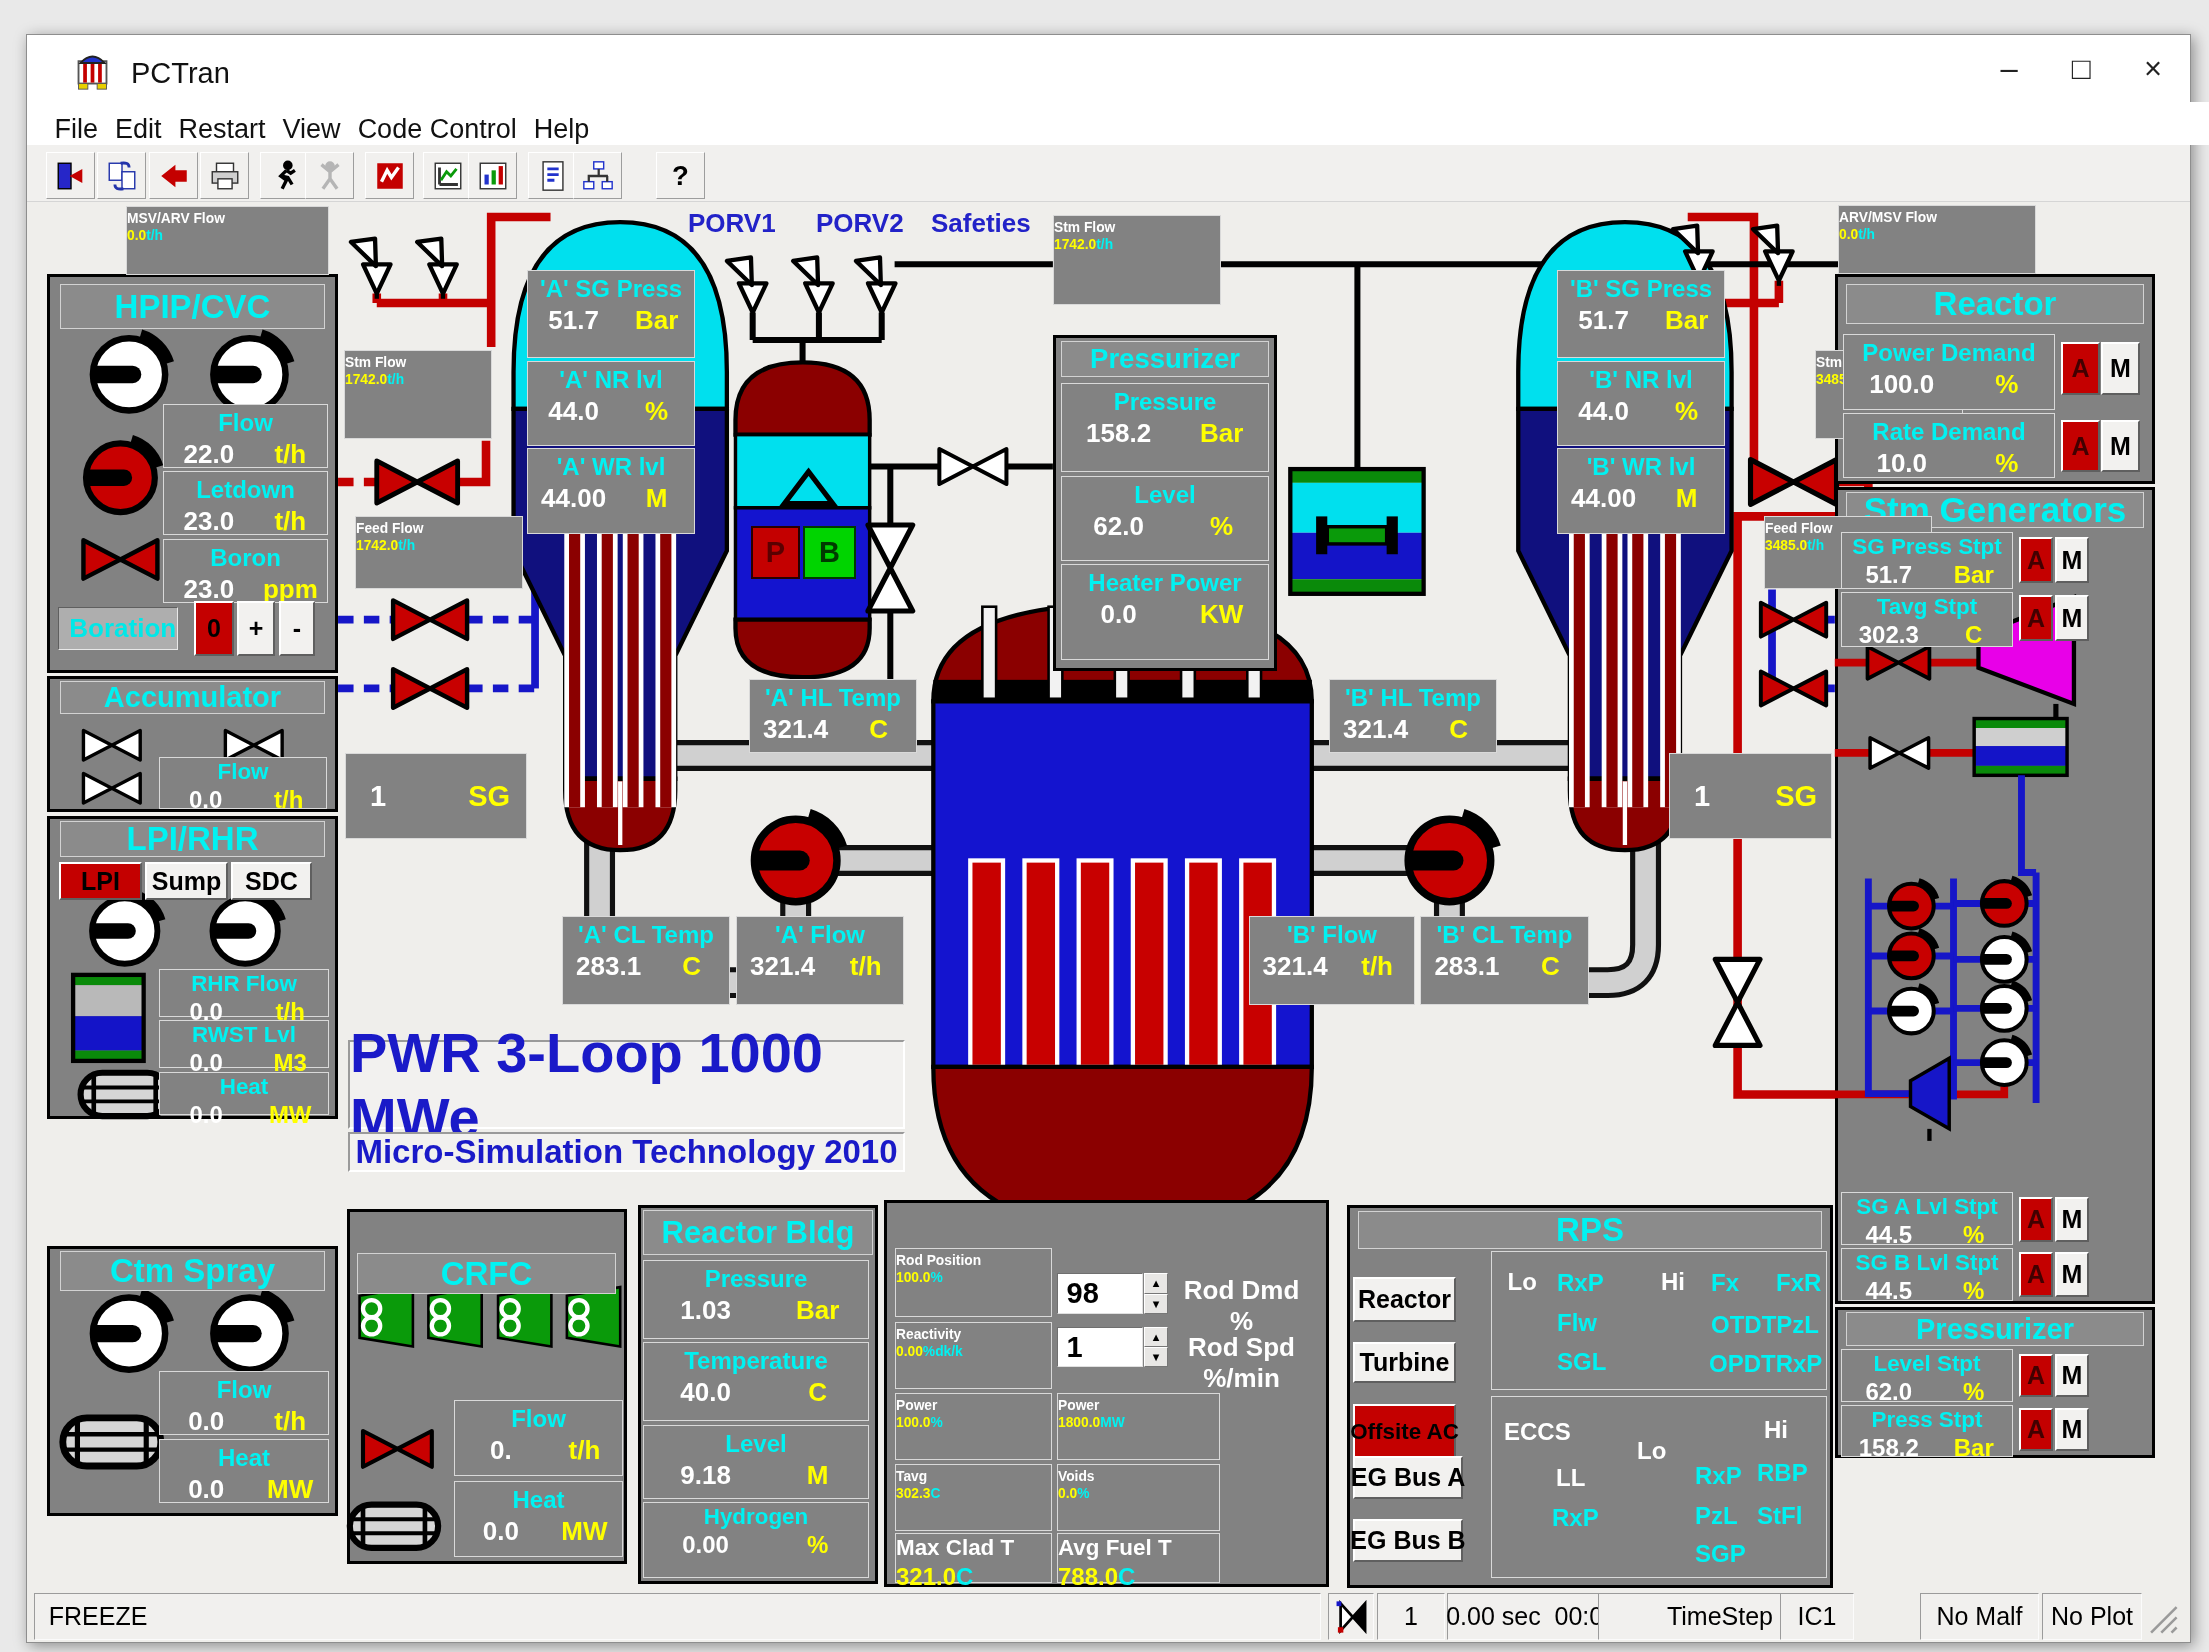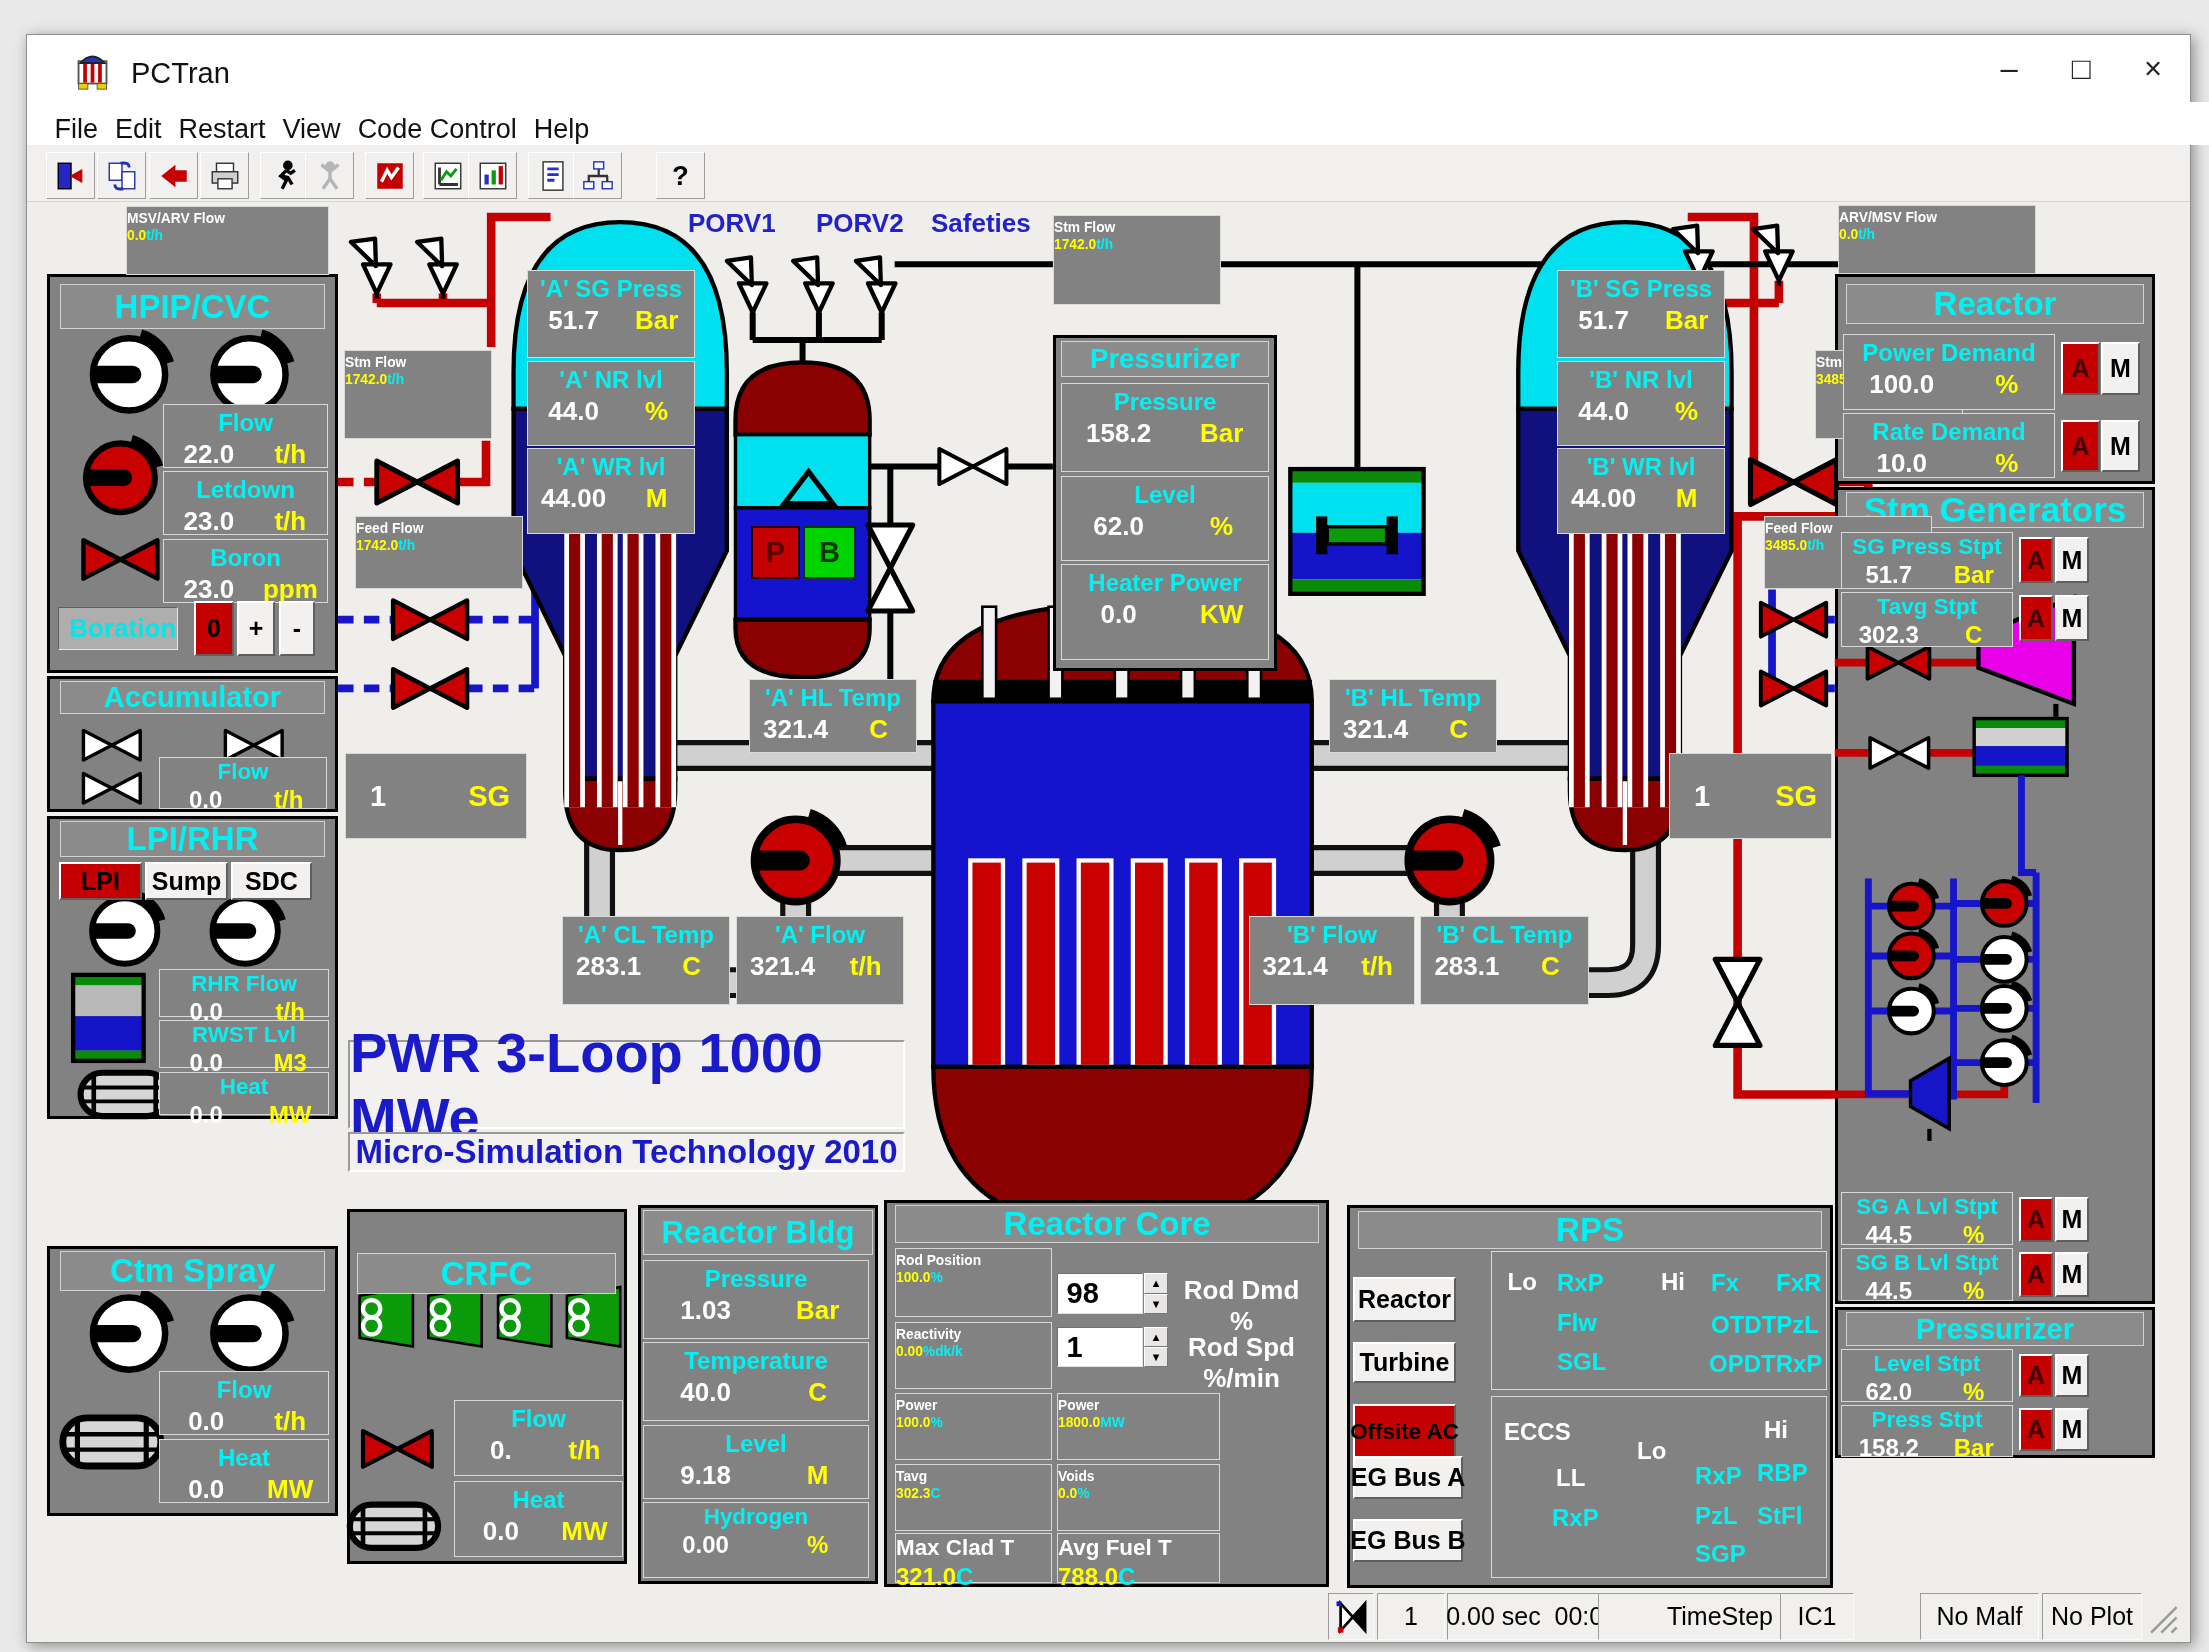--- a/index.html
+++ b/index.html
@@ -381,21 +381,20 @@
     <polygon points="2221,1256 2266,1230 2266,1312 2221,1286" fill="#1616c8" stroke="#000" stroke-width="4"></polygon>
     <path d="M2243,1312 V1326" stroke="#000" stroke-width="5"></path>
   </svg>
 
   <div class="abs ptitle" style="left:60px;top:284px;width:265px;height:45px">HPIP/CVC</div>
   <div class="abs ptitle" style="left:60px;top:681px;width:265px;height:33px;font-size:29px">Accumulator</div>
   <div class="abs ptitle" style="left:60px;top:821px;width:265px;height:36px">LPI/RHR</div>
   <div class="abs ptitle" style="left:60px;top:1251px;width:265px;height:40px">Ctm Spray</div>
   <div class="abs ptitle" style="left:357px;top:1253px;width:259px;height:41px">CRFC</div>
   <div class="abs ptitle" style="left:643px;top:1210px;width:230px;height:45px;font-size:31px">Reactor Bldg</div>
-  <div class="abs ptitle" style="left:895px;top:1205px;width:424px;height:38px">Reactor Core</div>
   <div class="abs ptitle" style="left:1358px;top:1211px;width:464px;height:38px">RPS</div>
   <div class="abs ptitle" style="left:1846px;top:284px;width:298px;height:40px">Reactor</div>
   <div class="abs ptitle" style="left:1846px;top:492px;width:298px;height:36px;font-size:35px">Stm Generators</div>
   <div class="abs ptitle" style="left:1846px;top:1312px;width:298px;height:34px;font-size:29px">Pressurizer</div>
   <div class="abs ptitle" style="left:1061px;top:341px;width:208px;height:36px;font-size:27.5px">Pressurizer</div>
 
   <div class="abs ro" style="left:163px;top:404px;width:165px;height:64px">
       <div class="l">Flow</div>
       <div class="row">
         <span class="v">22.0</span>
@@ -851,20 +850,21 @@
   <div class="abs ro sm" style="left:1841px;top:1405px;width:172px;height:52px">
       <div class="l">Press Stpt</div>
       <div class="row">
         <span class="v">158.2</span>
         <span class="u">Bar</span>
       </div>
     </div>
   <div class="abs ambtn a" style="left:2019px;top:1408px;width:34px;height:43px">A</div>
   <div class="abs ambtn m" style="left:2055px;top:1408px;width:34px;height:43px">M</div>
 
+  <div class="abs sb" style="left:34px;width:1287px;justify-content:flex-start;padding-left:13.8px">FREEZE</div>
   <div class="abs sb" style="left:1328px;width:46px">
     <svg width="33" height="34" viewBox="0 0 48 50">
       <polygon points="8,5 26,25 8,45" fill="#fff" stroke="#000" stroke-width="4"></polygon>
       <polygon points="44,5 26,25 44,45" fill="#000" stroke="#000" stroke-width="4"></polygon>
       <rect x="4" y="40" width="8" height="8" fill="#c40000"></rect>
         <rect x="2" y="2" width="7" height="7" fill="#1616c8"></rect>
     </svg>
   </div>
   <div class="abs sb" style="left:1377px;width:68px">1</div>
   <div class="abs sb" style="left:1447px;width:204px">0.00 sec  00:00:00</div>

